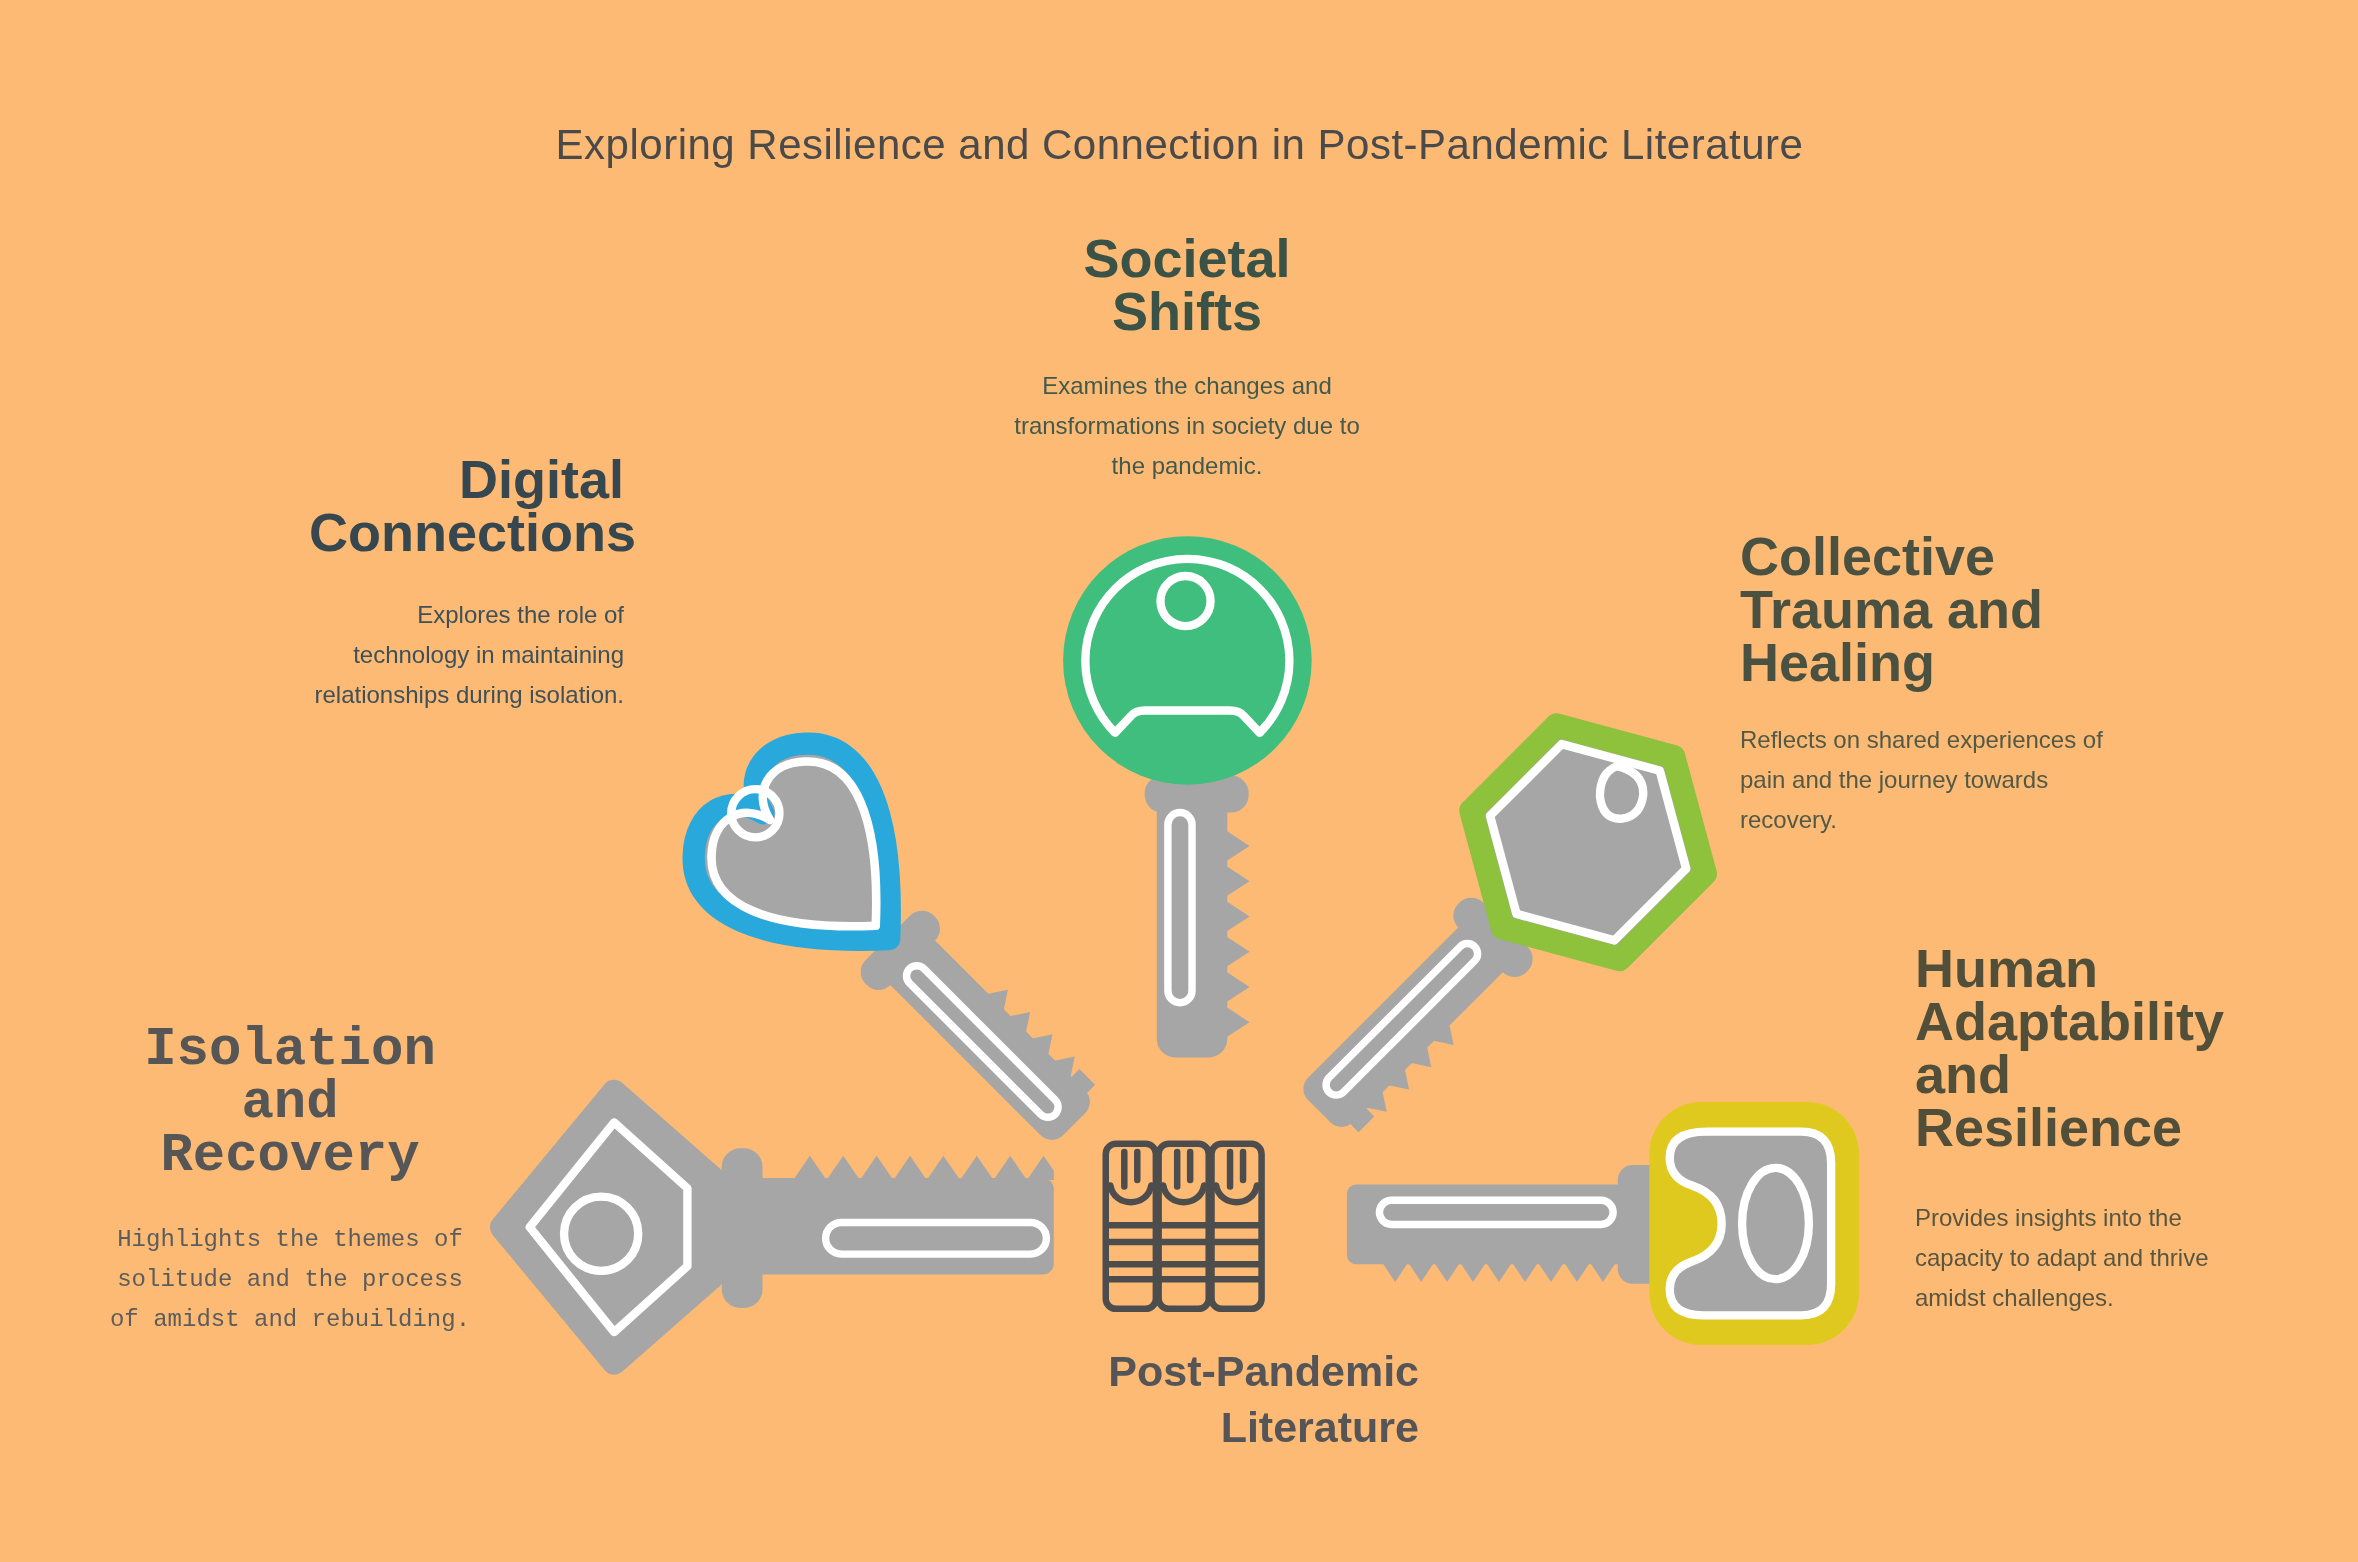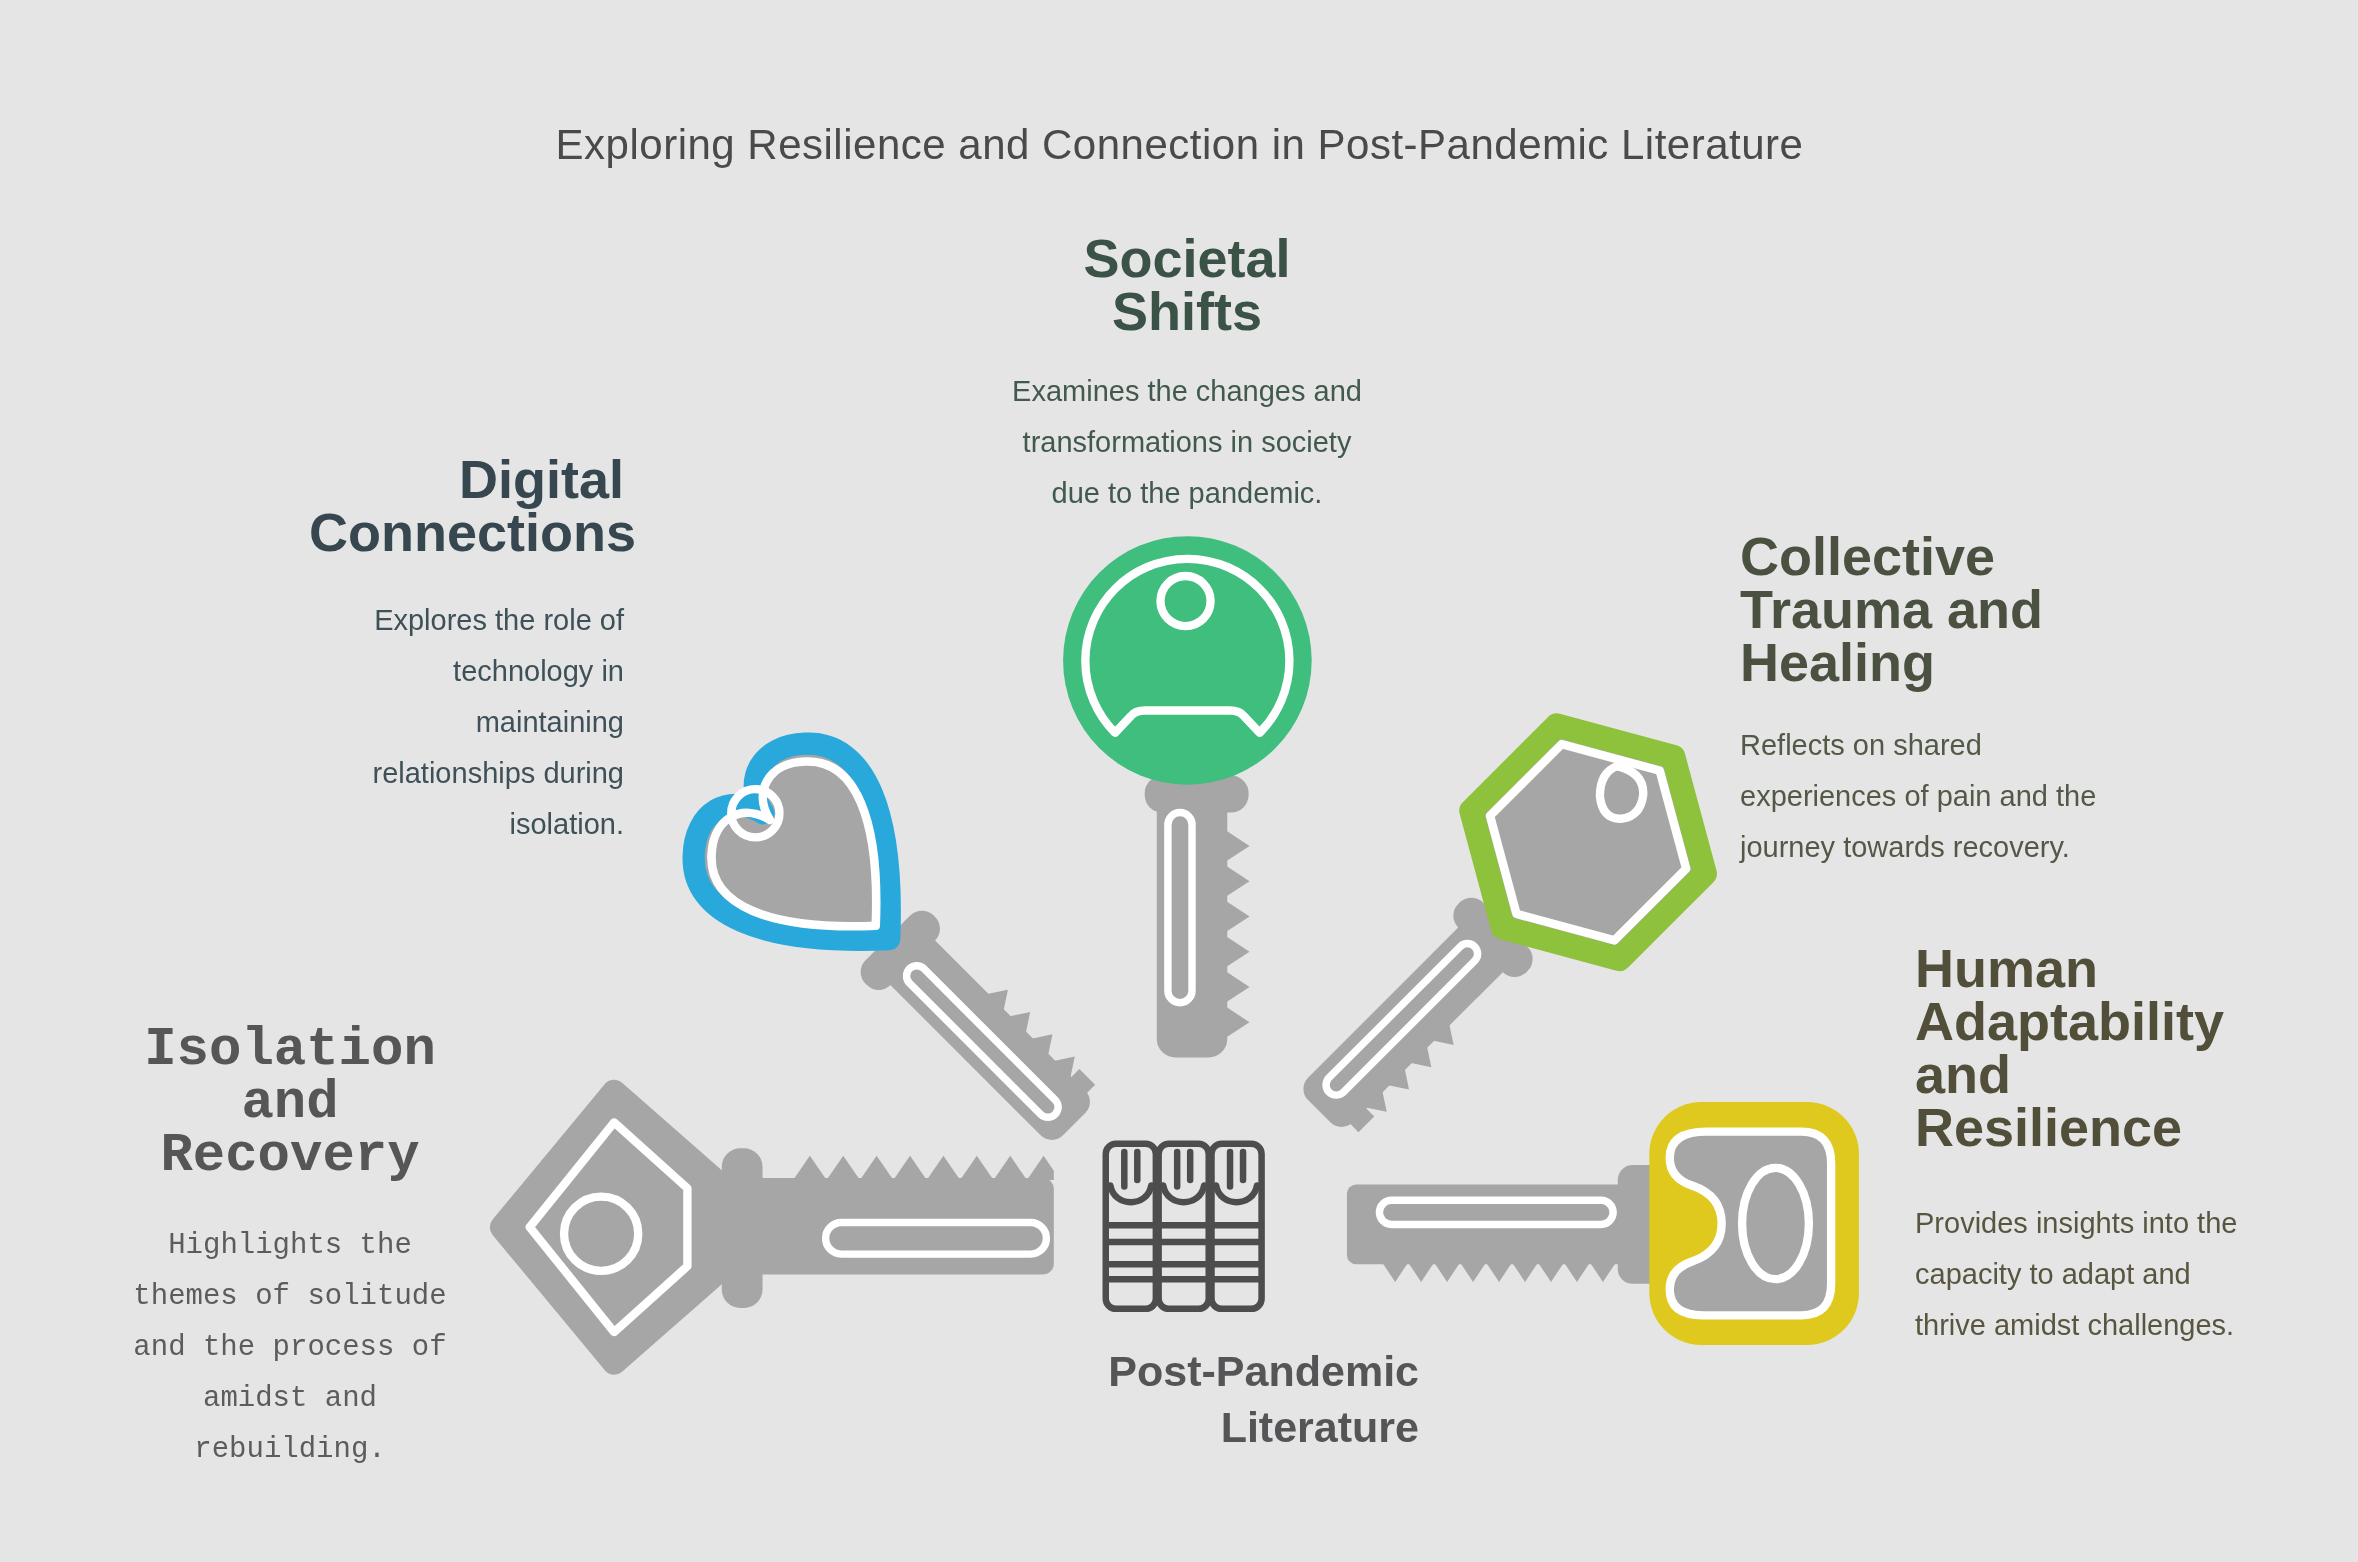--- a/index.html
+++ b/index.html
@@ -1,23 +1,23 @@
 <!DOCTYPE html>
 <html style="font-size:15px"><head>
 <meta charset="utf-8">
 <style>
   html,body{margin:0;padding:0;background:#fff;}
-  .canvas{position:relative;width:2359px;height:1563px;background:#e5e5e5;overflow:hidden;
+  .canvas{position:relative;width:2359px;height:1563px;background:#fdba74;overflow:hidden;
           font-family:"Liberation Sans",sans-serif;}
   .gfx{position:absolute;left:0;top:0;width:2359px;height:1563px;}
   .page-title{position:absolute;left:0;top:121px;width:2359px;text-align:center;
               font-size:42px;font-weight:400;letter-spacing:0.5px;}
   .section{position:absolute;}
   .section h2{margin:0;font-size:54px;line-height:53px;font-weight:700;}
-  .section p{margin:0;font-size:29px;line-height:51px;}
+  .section p{margin:0;font-size:24px;line-height:40px;}
   .s-societal{left:1011px;top:232px;width:352px;text-align:center;}
   .s-societal p{margin-top:28px;}
   .s-digital{right:1735px;top:453px;width:315px;text-align:right;}
   .s-digital p{margin-top:36px;}
   .s-collective{left:1740px;top:511px;width:380px;text-align:left;margin-top:19px;}
   .s-collective p{margin-top:31px;}
   .s-isolation{right:1888px;top:1023px;width:362px;text-align:center;font-family:Liberation Mono, monospace;}
   .s-isolation p{margin-top:38px;}
   .s-human{left:1915px;top:942px;width:343px;text-align:left;}
   .s-human p{margin-top:30px;}

